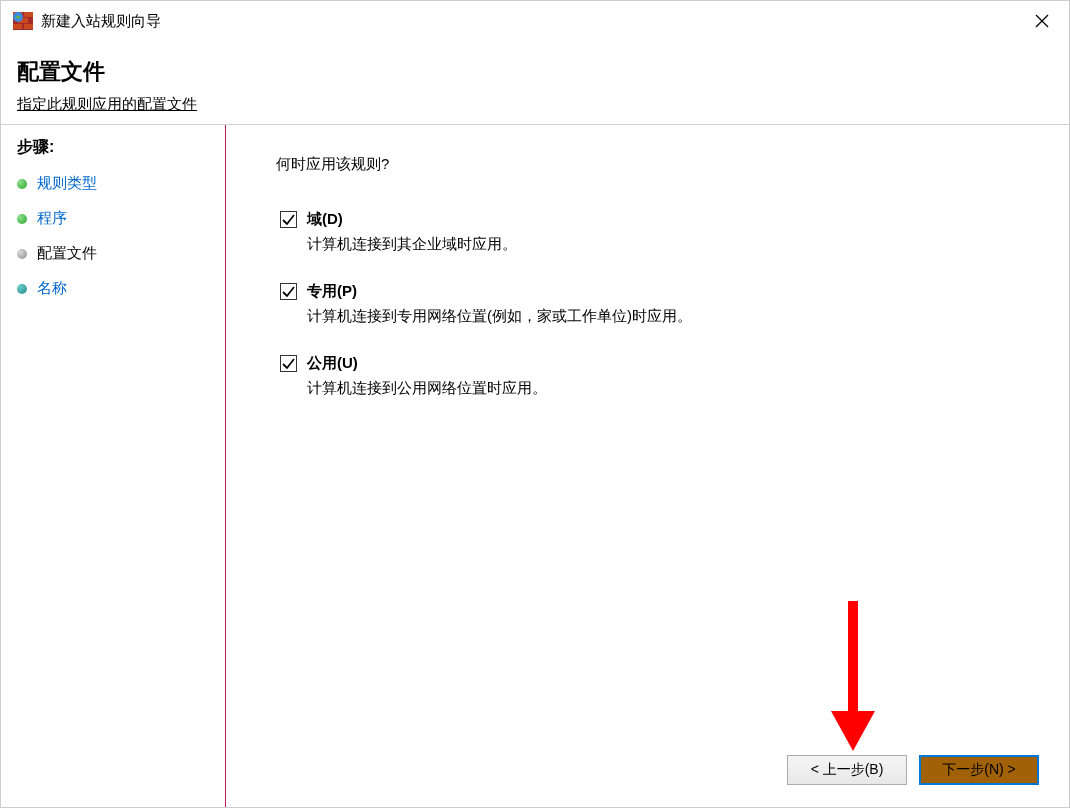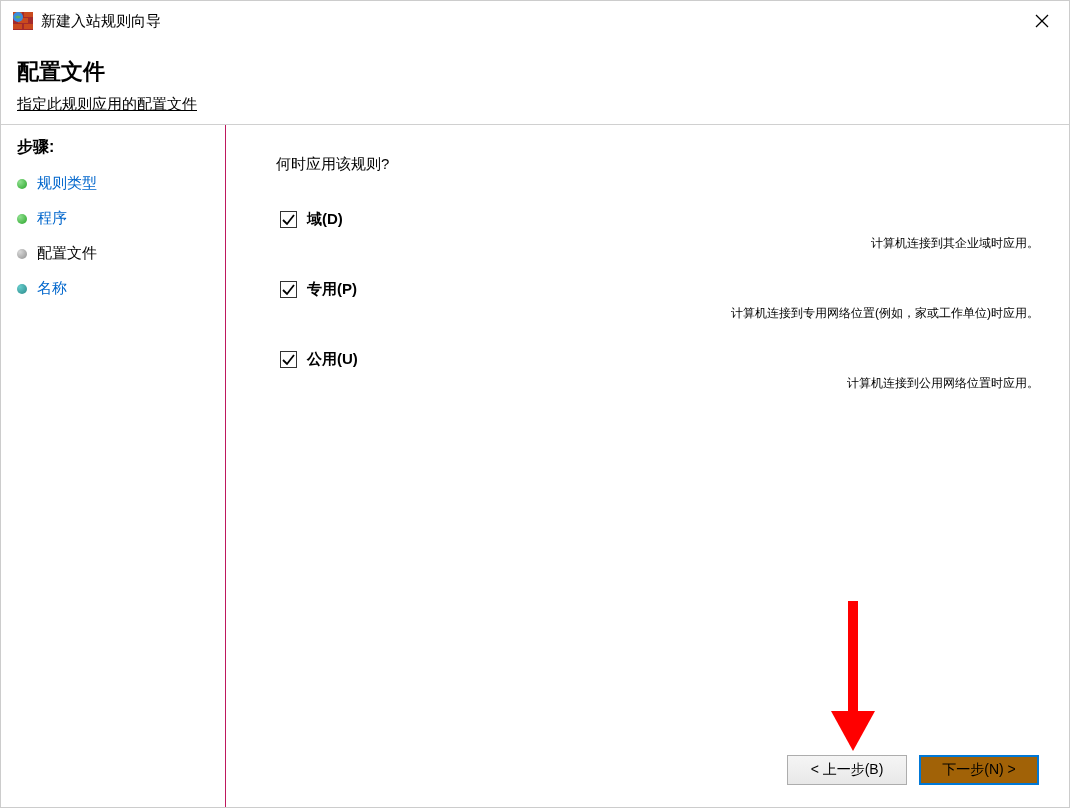--- a/index.html
+++ b/index.html
@@ -154,24 +154,23 @@
     .checkbox svg {
       width: 13px;
       height: 13px;
     }
     .checkbox-label {
       font-size: 15px;
       font-weight: bold;
       color: #000000;
     }
     .checkbox-desc {
-      font-size: 12px;
+      font-size: 15px;
       color: #000000;
       padding-left: 27px;
-      text-align: right;
     }
     .button-row {
       position: absolute;
       bottom: 22px;
       right: 30px;
       display: flex;
       gap: 12px;
     }
     .btn {
       min-width: 120px;

